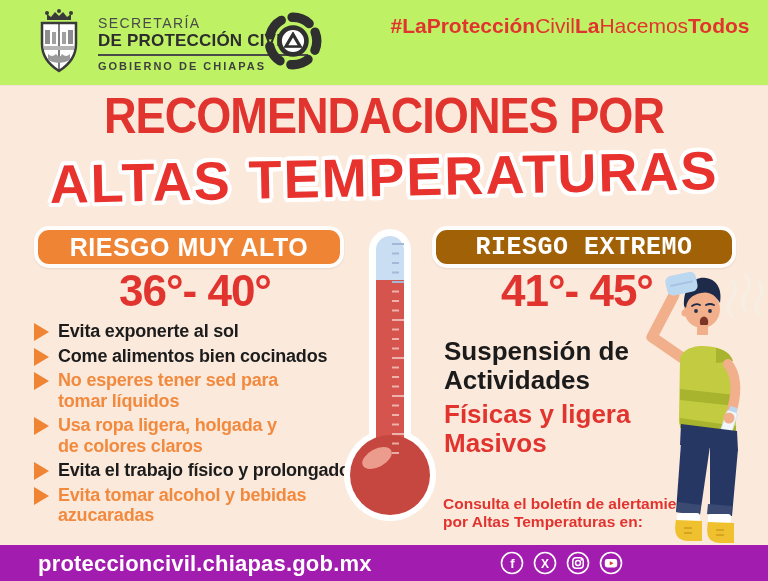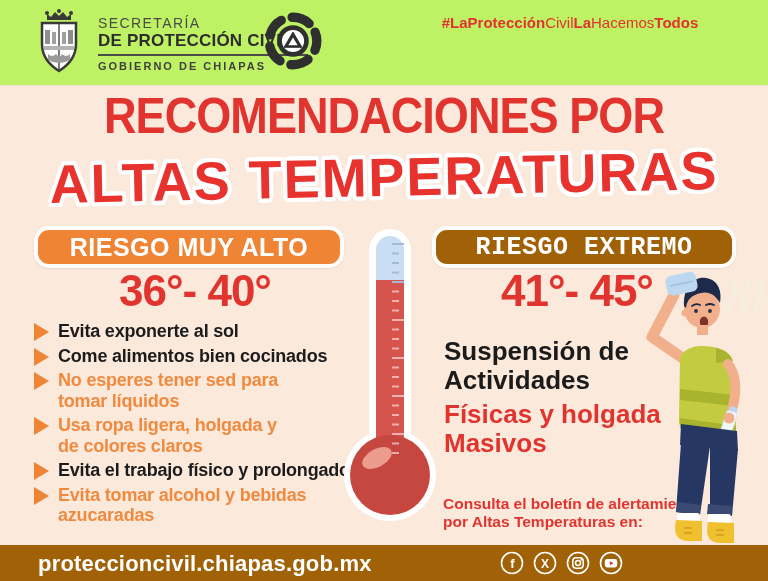--- a/index.html
+++ b/index.html
@@ -11,21 +11,21 @@
   
   .header{position:absolute;left:0;top:0;width:768px;height:86px;background:#bef264;border-bottom:1px solid #f1e1d5;}
   .logo-group{position:absolute;left:30px;top:8px;display:flex;gap:10px;align-items:flex-start;}
   .logo-text{padding-top:8px;}
   .logo-line1{font-size:14px;font-weight:400;letter-spacing:1.4px;color:#4a4a4a;line-height:15px;}
   .logo-line2{font-size:17px;font-weight:700;letter-spacing:.2px;color:#2d2d2d;line-height:19px;}
   .logo-divider{width:210px;height:2px;background:#4a4a4a;margin:4px 0 4px 0;}
   .logo-line3{font-size:11px;font-weight:700;letter-spacing:2px;color:#3f3f3f;}
   .emblem{position:absolute;left:262px;top:10px;}
   .hashtag-block{position:absolute;right:28px;top:14px;width:340px;display:flex;flex-direction:column;align-items:flex-end;}
-  .hashtag{white-space:nowrap;font-size:15px;color:#e2342f;align-self:center;text-align:center;}
+  .hashtag{white-space:nowrap;font-size:21px;color:#e2342f;align-self:center;text-align:center;}
   .hashtag .seg-b{font-weight:700;}
   .hashtag .seg-r{font-weight:400;}
   .emerg-pill{
     margin-top:4px;margin-right:4px;height:31px;display:inline-flex;align-items:center;
     background:#fff;border:2px solid #edaba3;border-radius:16px;padding:0 3px 0 13px;gap:8px;
   }
   .emerg-label{font-size:23px;font-weight:700;color:#e2342f;letter-spacing:.5px;}
   .emerg-number{background:#e2342f;color:#fff;font-size:22px;font-weight:700;border-radius:10px;height:25px;line-height:25px;padding:0 9px;}
   
   .title1{position:absolute;left:0;top:88px;width:768px;text-align:center;
@@ -52,21 +52,21 @@
   .c-black{color:#1c1c1c;}
   .c-orange{color:#f18a3e;}
   
   .susp-black{position:absolute;left:444px;top:337px;font-size:26px;font-weight:700;color:#1b1b1b;line-height:1.12;white-space:pre-line;}
   .susp-red{position:absolute;left:444px;top:400px;font-size:26px;font-weight:700;color:#e2342f;line-height:1.12;white-space:pre-line;}
   .consulta{position:absolute;left:443px;top:495px;font-size:15.5px;font-weight:700;color:#e2342f;line-height:1.18;white-space:pre-line;}
   
   .therm{position:absolute;left:342px;top:228px;}
   .man{position:absolute;left:628px;top:268px;}
   
-  .footer{position:absolute;left:0;top:545px;width:768px;height:36px;background:#a16207;}
+  .footer{position:absolute;left:0;top:545px;width:768px;height:36px;background:#a21caf;}
   .footer-url{position:absolute;left:38px;top:6px;font-size:22px;font-weight:700;color:#fff;letter-spacing:.2px;}
   .socials{position:absolute;left:500px;top:6px;display:flex;gap:9px;}
   .social-icon{width:24px;height:24px;display:block;}
 </style>
 </head>
 <body>
 
 <div class="poster">
 
   <div class="header">
@@ -154,21 +154,21 @@
     <ellipse cx="35" cy="230" rx="16" ry="9" transform="rotate(-28 35 230)" fill="#ec9c8d"></ellipse>
     <path d="M50 16h12M50 25.5h7M50 35h7M50 44.5h7M50 54h12" stroke="#a3b9d8" stroke-width="2"></path>
     <path d="M50 63.5h7M50 73h7M50 82.5h7M50 92h12M50 101.5h7M50 111h7M50 120.5h7M50 130h12M50 139.5h7M50 149h7M50 158.5h7M50 168h12M50 177.5h7M50 187h7M50 196.5h7M50 206h12M50 215.5h7M50 225h7" stroke="rgba(255,255,255,0.55)" stroke-width="2"></path>
   </svg>
 
   <div class="badge badge-extreme">RIESGO EXTREMO</div>
   <div class="range range-extreme">41°- 45°</div>
 
   <div class="susp-black">Suspensión de
 Actividades</div>
-  <div class="susp-red">Físicas y holgada
+  <div class="susp-red">Físicas y ligera
 Masivos</div>
   <div class="consulta">Consulta el boletín de alertamiento
 por Altas Temperaturas en:</div>
 
   <svg class="man" width="142" height="277" viewBox="0 0 142 277">
 
     <g stroke="#f7eee3" stroke-width="3.5" fill="none" stroke-linecap="round">
       <path d="M104 12 q7 9 0 18 q-7 9 0 18"></path>
       <path d="M118 7 q7 9 0 18 q-7 9 0 18"></path>
       <path d="M131 14 q6 8 0 16 q-6 8 0 16"></path>

